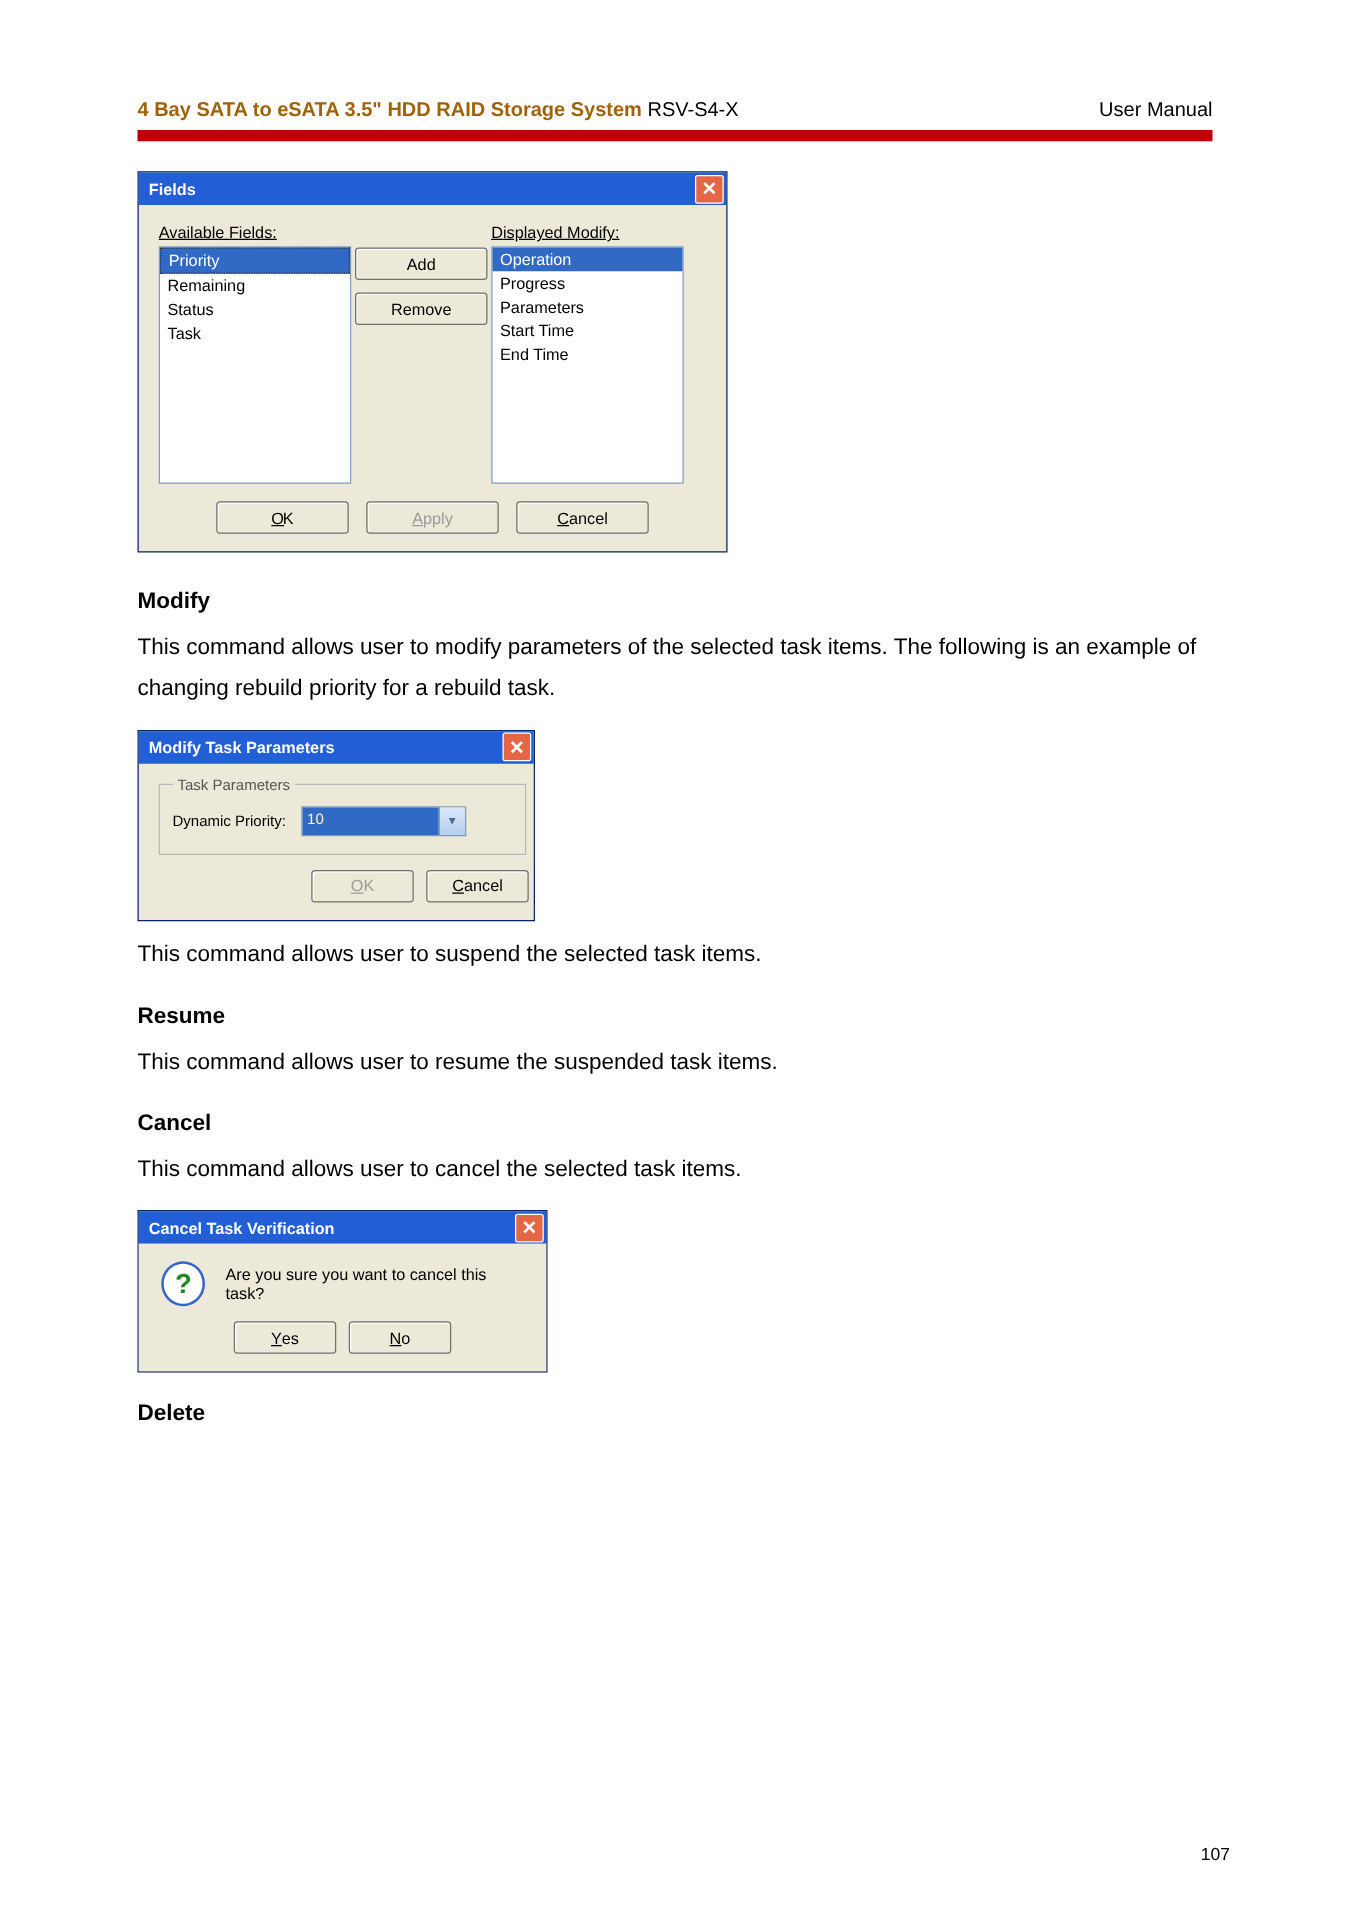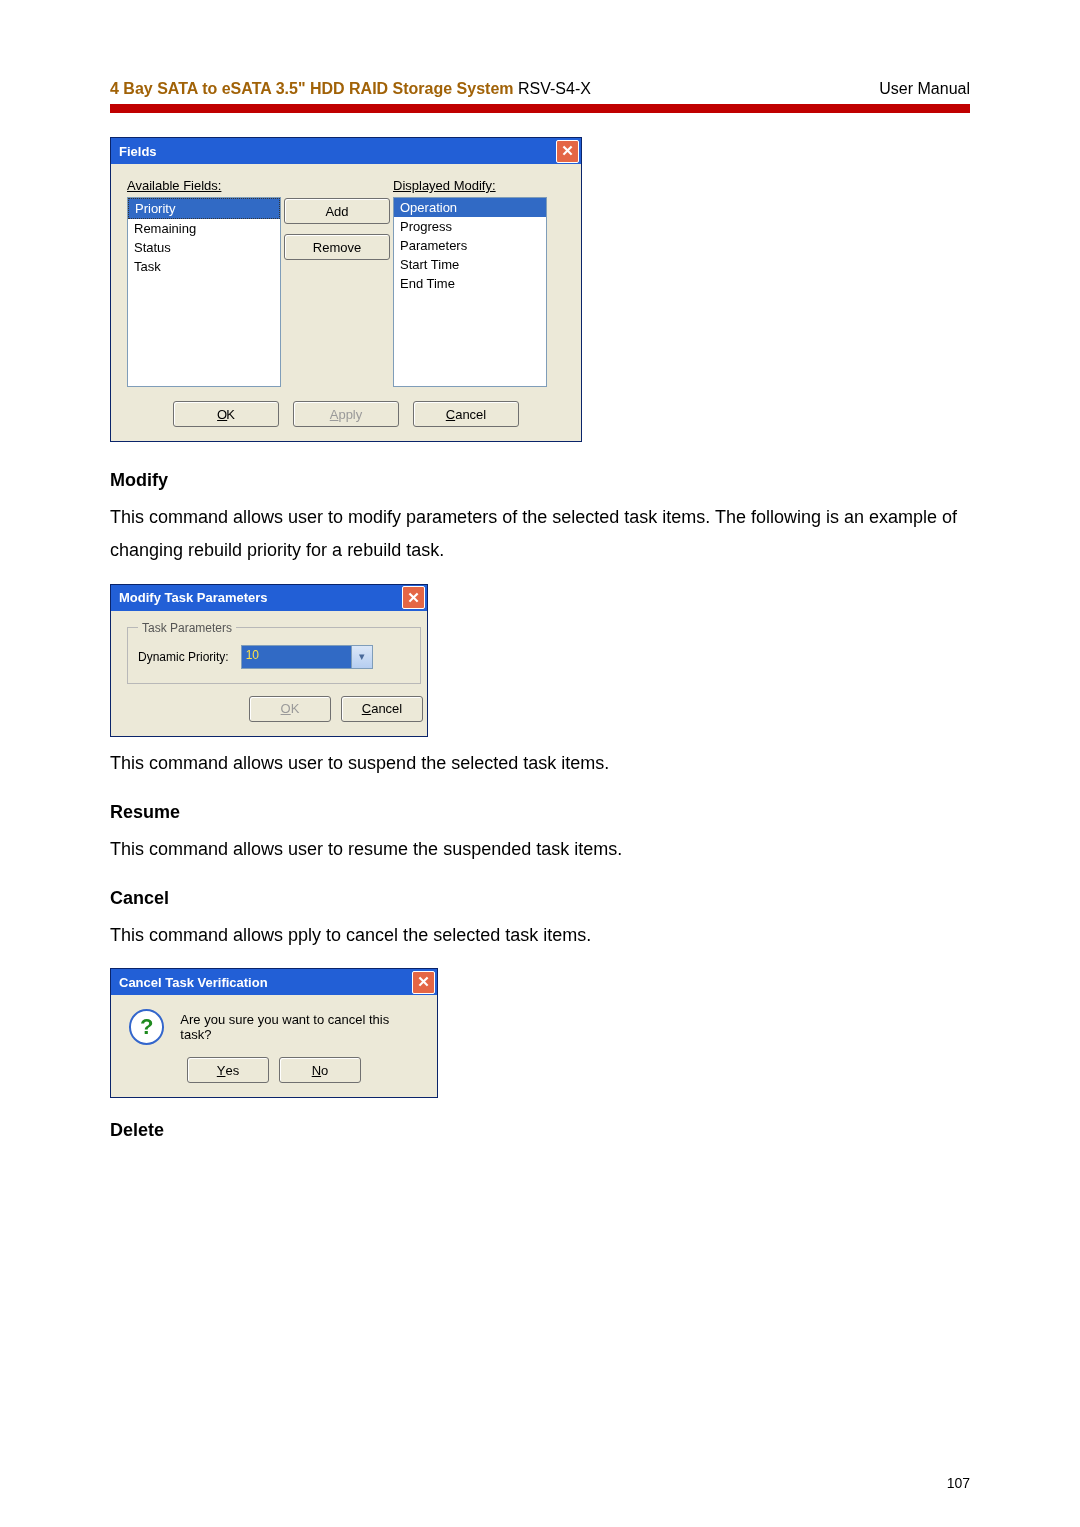--- a/index.html
+++ b/index.html
@@ -152,21 +152,21 @@
   .dp-row { display: flex; align-items: center; gap: 12px; }
   .combo {
     display: flex;
     width: 130px;
     height: 22px;
     border: 1px solid #7f9db9;
   }
   .combo-val {
     flex: 1;
     background: #316ac5;
-    color: #fde047;
+    color: #fef9c3;
     padding: 2px 4px;
     font-size: 12px;
   }
   .combo-btn {
     width: 20px;
     background: linear-gradient(#dbe7f7, #b6cef1);
     display: flex; align-items: center; justify-content: center;
     border-left: 1px solid #7f9db9;
     color: #4a6a9a;
     font-size: 11px;
@@ -199,21 +199,21 @@
     font-size: 22px;
     background: #fff;
   }
   .cancel-btns {
     display: flex; justify-content: center; gap: 10px;
   }
 
   .page-num {
     position: absolute;
     bottom: 36px;
-    right: 110px;
+    right: 96px;
     font-size: 14px;
   }
 </style>
 </head>
 <body>
 
 <div class="page">
 
   <div class="header-row">
     <div class="header-left">
@@ -290,21 +290,21 @@
       </div>
     </div>
   </div>
 
   <p class="p">This command allows user to suspend the selected task items.</p>
 
   <div class="h">Resume</div>
   <p class="p">This command allows user to resume the suspended task items.</p>
 
   <div class="h">Cancel</div>
-  <p class="p">This command allows pply to cancel the selected task items.</p>
+  <p class="p">This command allows user to cancel the selected task items.</p>
 
   <div class="dlg cancel-dlg">
     <div class="dlg-title">
       <span>Cancel Task Verification</span>
       <div class="close-box">✕</div>
     </div>
     <div class="cancel-body">
       <div class="msg-row">
         <div class="qicon">?</div>
         <div>Are you sure you want to cancel this task?</div>

